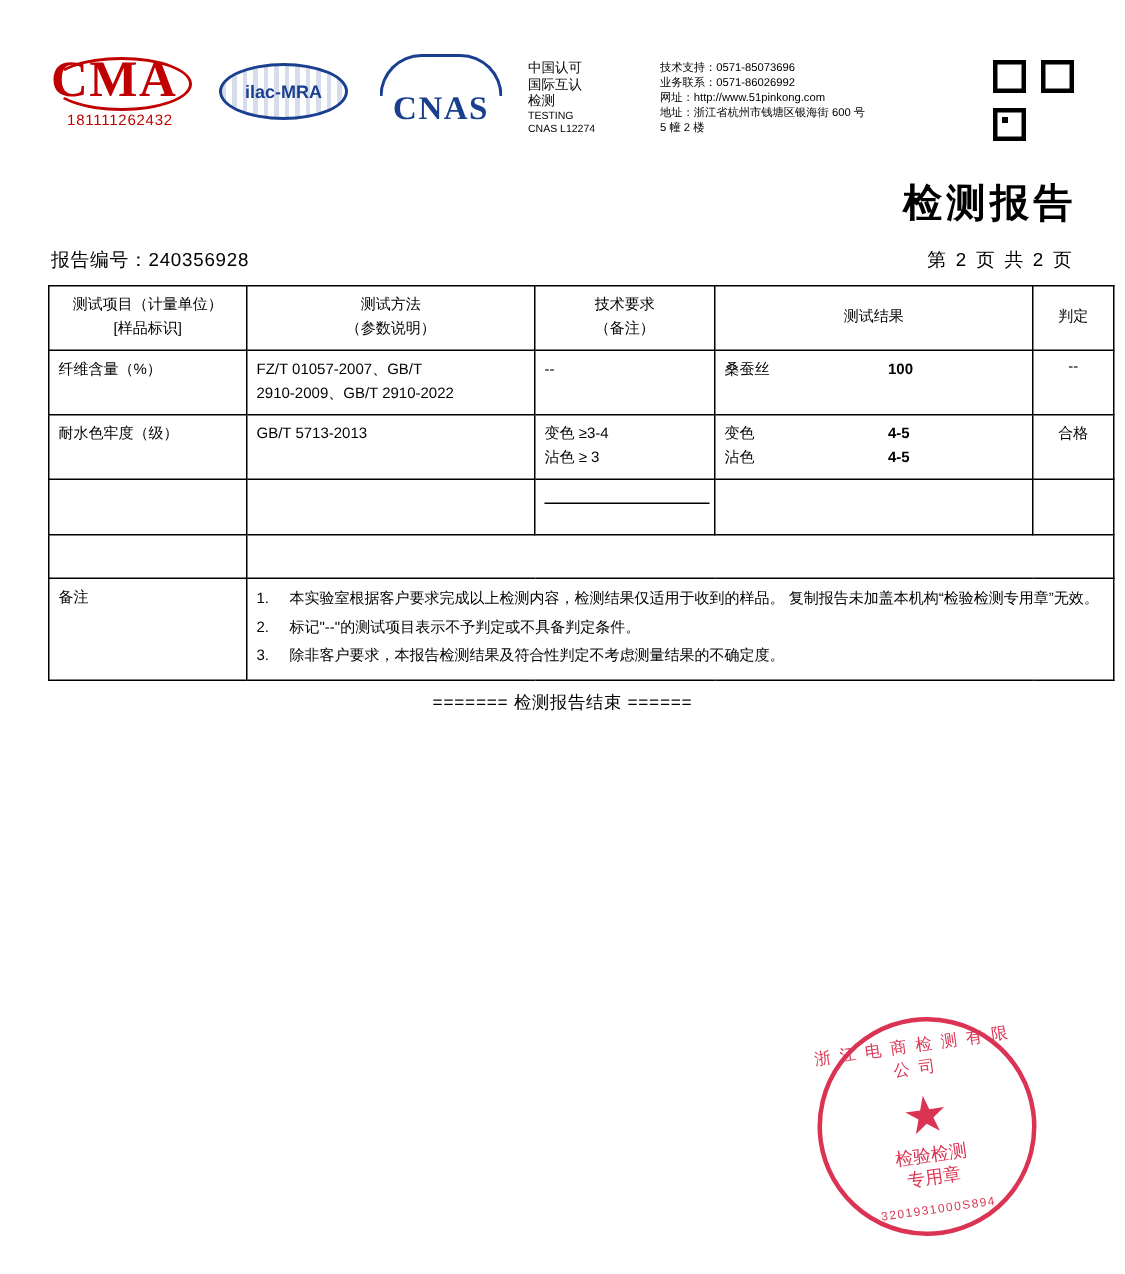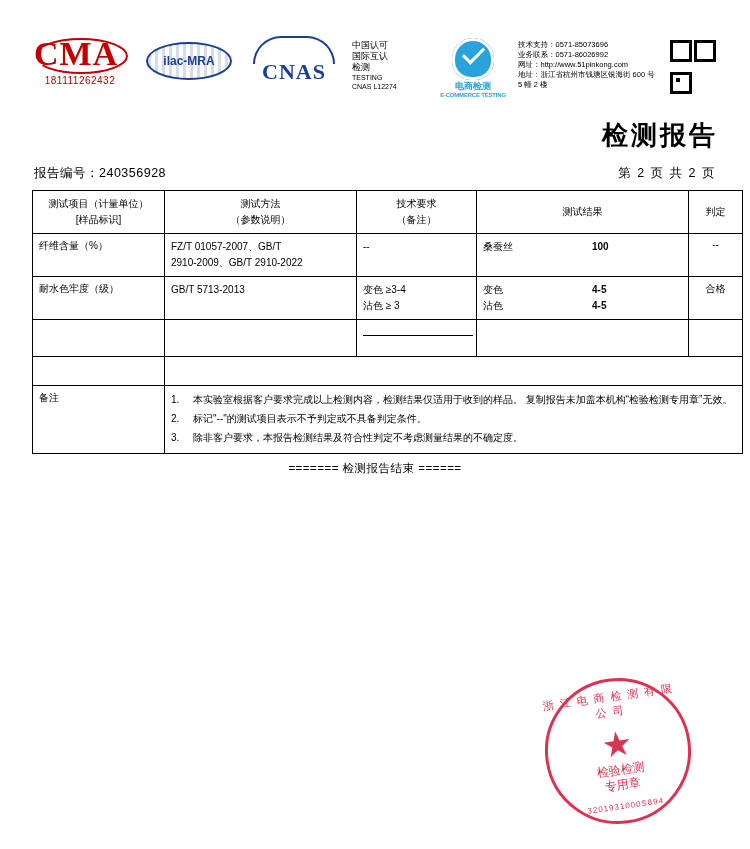--- a/index.html
+++ b/index.html
@@ -391,27 +391,20 @@
       </div>
 
       <div class="cnas-cn">
         <div>中国认可</div>
         <div>国际互认</div>
         <div>检测</div>
         <div class="en">TESTING</div>
         <div class="en">CNAS L12274</div>
       </div>
 
-      <div class="ecom">
-        <div class="ecom-shield">
-          <div class="ecom-check"></div>
-        </div>
-        <div class="ecom-cn">电商检测</div>
-        <div class="ecom-en">E-COMMERCE TESTING</div>
-      </div>
 
       <div class="contact">
         <div>技术支持：0571-85073696</div>
         <div>业务联系：0571-86026992</div>
         <div>网址：http://www.51pinkong.com</div>
         <div>地址：浙江省杭州市钱塘区银海街 600 号</div>
         <div>5 幢 2 楼</div>
       </div>
 
     </div>

